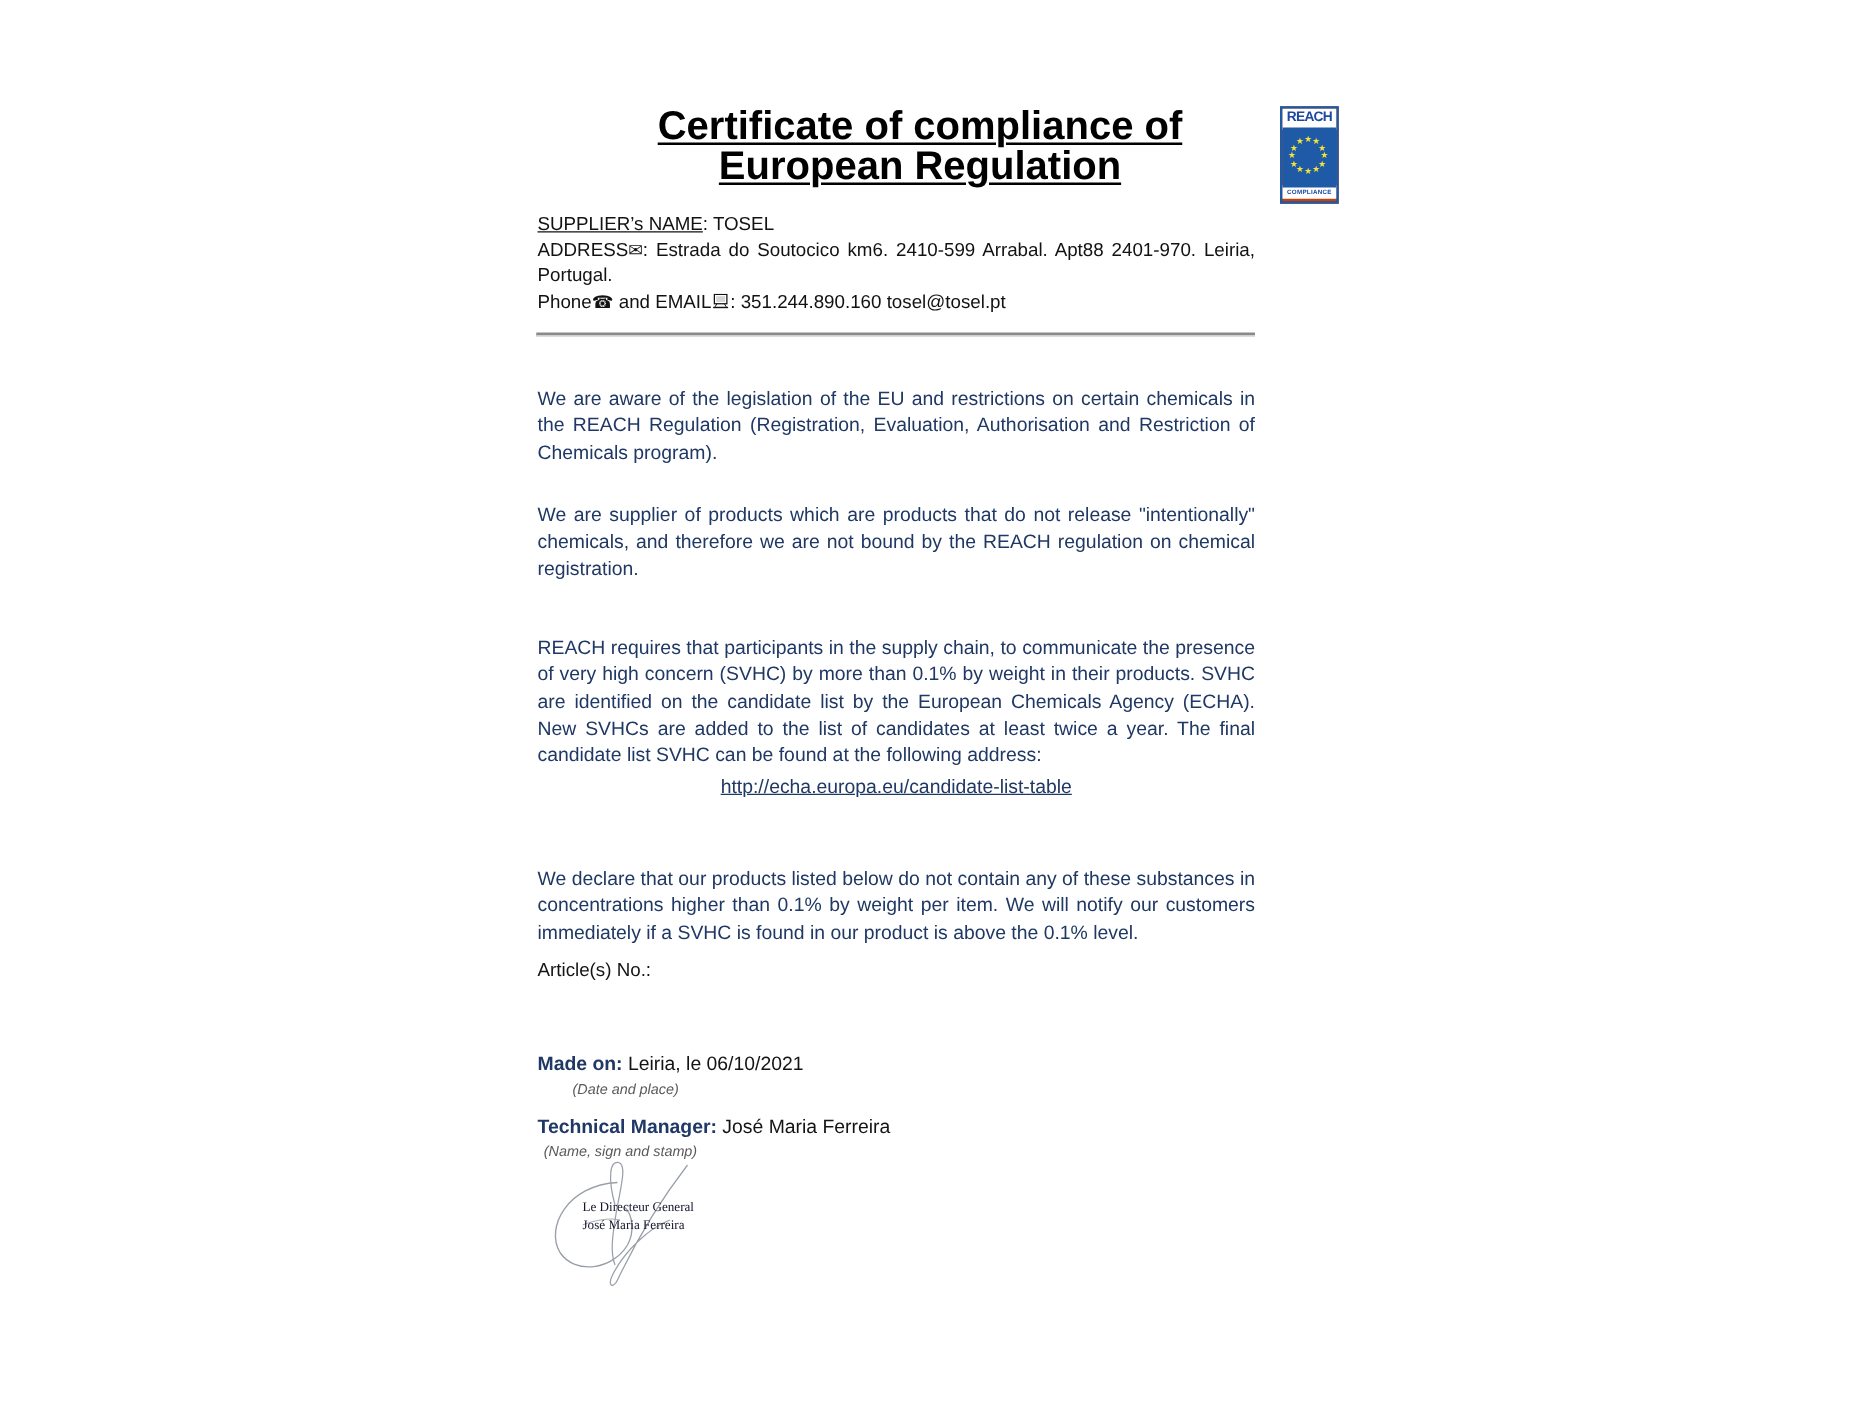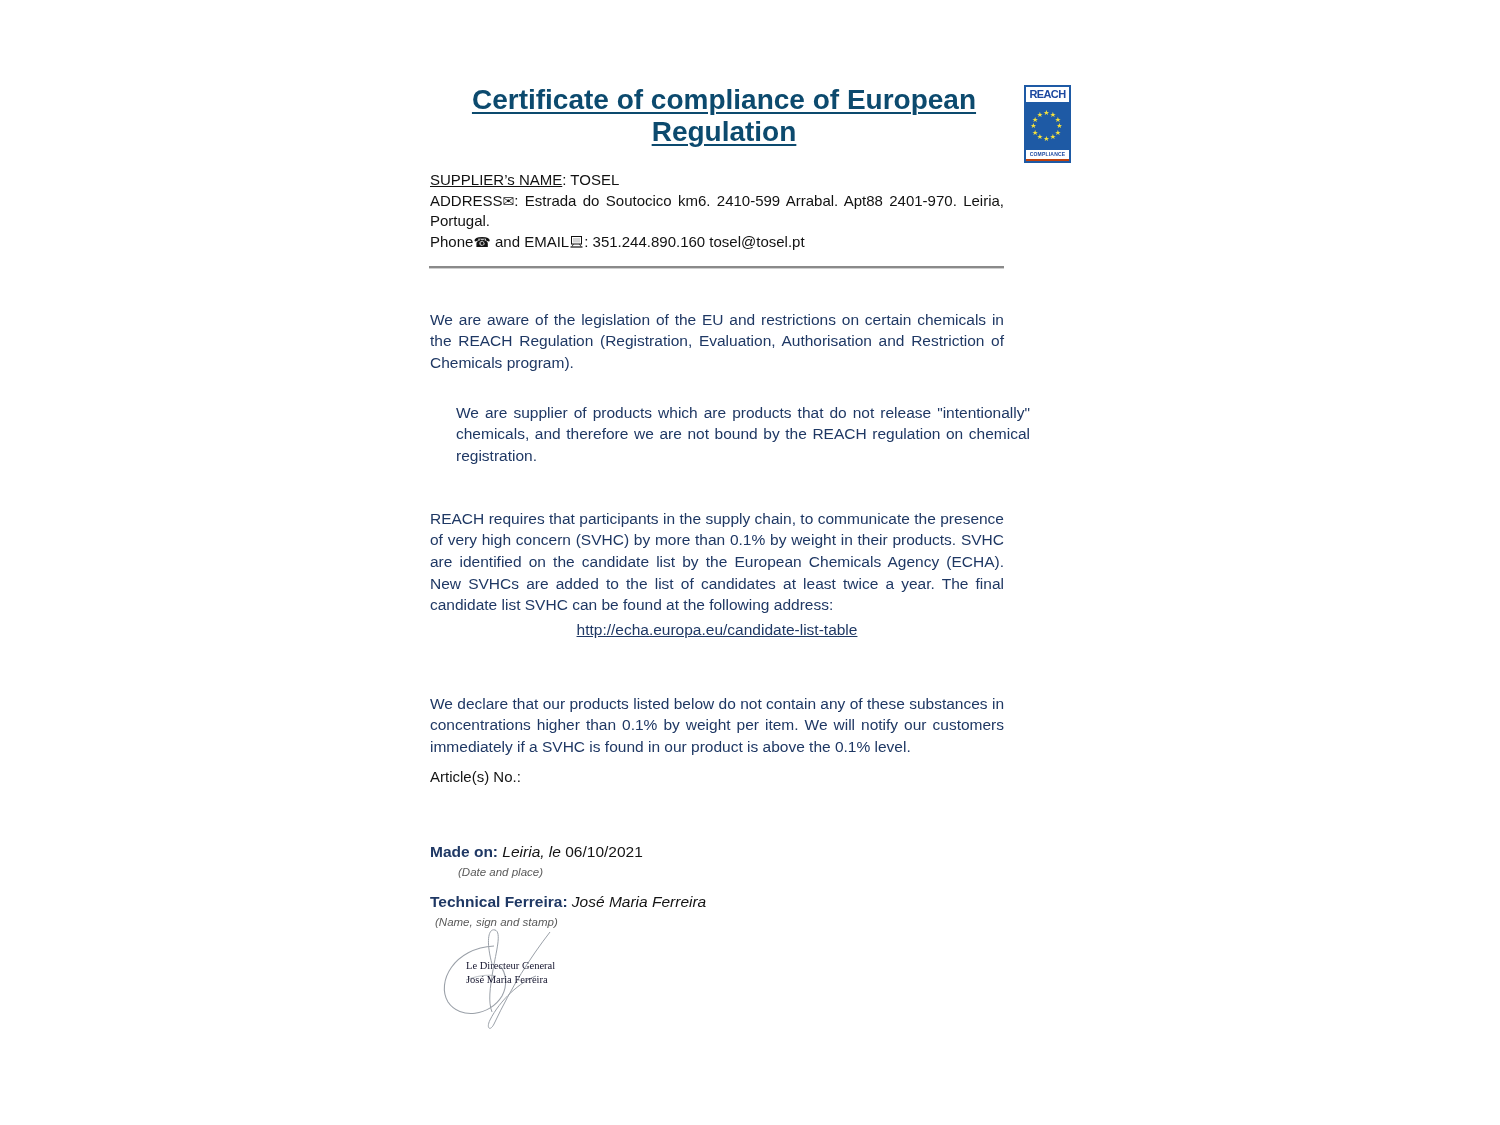--- a/index.html
+++ b/index.html
@@ -3,22 +3,22 @@
 <meta charset="utf-8">
 <style>
   html,body{margin:0;padding:0;}
   body{
     width:1500px;height:1125px;background:#ffffff;position:relative;
     font-family:"Liberation Sans",sans-serif;color:#1a1a1a;overflow:hidden;
   }
   .abs{position:absolute;}
 
   
-  .title{left:436px;top:84px;width:576px;text-align:center;font-weight:bold;
-         font-size:28px;line-height:32px;color:#0c4a6e;}
+  .title{left:448px;top:84px;width:576px;text-align:center;font-weight:bold;
+         font-size:32px;line-height:32px;color:#000000;}
   .title .u{text-decoration:underline;text-decoration-thickness:2px;text-underline-offset:3px;}
 
   
   .logo{left:1024px;top:85px;width:47px;height:78px;border:2px solid #1e5aa5;
         box-sizing:border-box;background:#c2410c;}
   .logo-top{height:15px;background:#fff;color:#1c48a0;font-weight:bold;font-size:11px;
             text-align:center;line-height:15px;letter-spacing:-0.6px;border-bottom:2px solid #1e5aa5;}
   .logo-mid{position:relative;height:44px;background:#1e5aa5;overflow:hidden;}
   .star{position:absolute;color:#f6e23c;font-size:7px;line-height:7px;transform:translate(-50%,-50%);}
   .logo-bottom{height:9px;background:#fff;color:#1c48a0;font-weight:bold;font-size:5px;
@@ -32,30 +32,30 @@
   .glyph{font-family:"DejaVu Sans",sans-serif;font-size:14px;}
   .pc-icon{display:inline-block;vertical-align:-1px;margin:0 1px;}
 
   
   .divider{left:429px;top:266px;width:575px;height:2px;background:#8a8a8a;
            border-bottom:1.5px solid #cfcfcf;}
 
   
   .para{left:430px;width:574px;text-align:justify;font-size:15.5px;line-height:21.7px;
         color:#1f3864;}
-  #p1{top:293px;} #p2{top:386px;margin-left:26px;} #p3{top:492px;} #p4{top:677px;}
+  #p1{top:293px;} #p2{top:386px;} #p3{top:492px;} #p4{top:677px;}
   .link-line{left:430px;top:621px;width:574px;text-align:center;font-size:15.5px;}
   .link-line a{color:#1f3864;text-decoration:underline;cursor:pointer;}
 
   
   .article{left:430px;top:768px;width:574px;font-size:15px;color:#141414;}
   .foot-line{left:430px;width:574px;font-size:15.5px;color:#141414;}
   #made-on{top:843px;} #tech-mgr{top:893px;}
   .label-blue{font-weight:bold;color:#1f3864;}
-  .it{font-style:italic;}
+  .it{}
   .note{left:430px;width:574px;font-size:11.5px;font-style:italic;color:#595959;}
   #date-note{top:866px;margin-left:28px;} #name-note{top:916px;padding-left:5px;}
 
   
   .signature{left:432px;top:924px;width:140px;height:115px;}
   .sig-text{font-family:"Liberation Serif",serif;font-size:10.5px;fill:#15152e;}
 </style>
 </head>
 <body>
 
@@ -107,21 +107,21 @@
 <p class="abs para" id="p4">We declare that our products listed below do not contain any of these substances in concentrations higher than 0.1% by weight per item. We will notify our customers immediately if a SVHC is found in our product is above the 0.1% level.</p>
 
 <div class="abs article">Article(s) No.:</div>
 
 <div class="abs foot-line" id="made-on">
   <span class="label-blue">Made on:</span><span class="it"> Leiria, le</span><span> 06/10/2021</span>
 </div>
 <div class="abs note" id="date-note">(Date and place)</div>
 
 <div class="abs foot-line" id="tech-mgr">
-  <span class="label-blue">Technical Ferreira:</span><span class="it"> José Maria Ferreira</span>
+  <span class="label-blue">Technical Manager:</span><span class="it"> José Maria Ferreira</span>
 </div>
 <div class="abs note" id="name-note">(Name, sign and stamp)</div>
 
 <div class="abs signature">
   <svg width="140" height="115" viewBox="0 0 140 115">
     <path d="M 62 22 C 22 24, 4 58, 16 78 C 28 96, 58 92, 70 72 C 76 61, 74 48, 68 42" fill="none" stroke="#9aa0a8" stroke-width="1.1"></path>
     <path d="M 60 40 C 54 18, 56 4, 63 6 C 70 8, 64 28, 61 46 C 58 64, 56 78, 60 88" fill="none" stroke="#9aa0a8" stroke-width="1"></path>
     <path d="M 118 8 C 98 34, 80 62, 62 100 C 58 108, 54 104, 58 96 C 68 76, 88 58, 104 52" fill="none" stroke="#9aa0a8" stroke-width="1"></path>
     <path d="M 34 56 C 44 52, 56 50, 64 52" fill="none" stroke="#9aa0a8" stroke-width="0.7"></path>
     <text x="34" y="45" class="sig-text">Le Directeur General</text>

